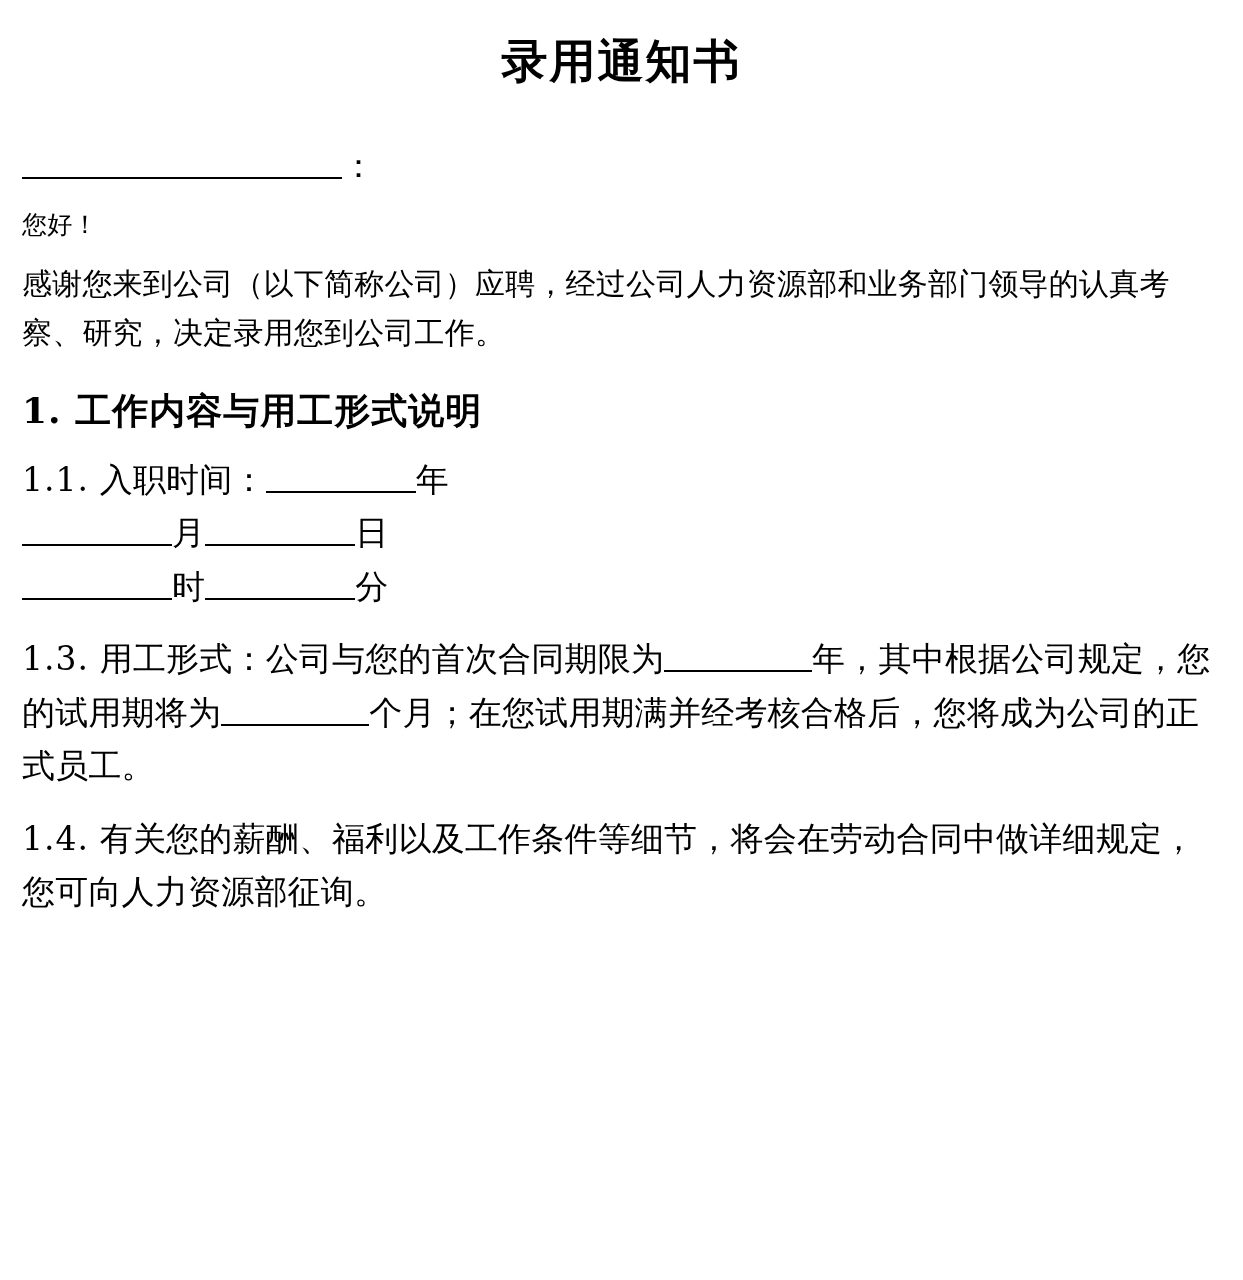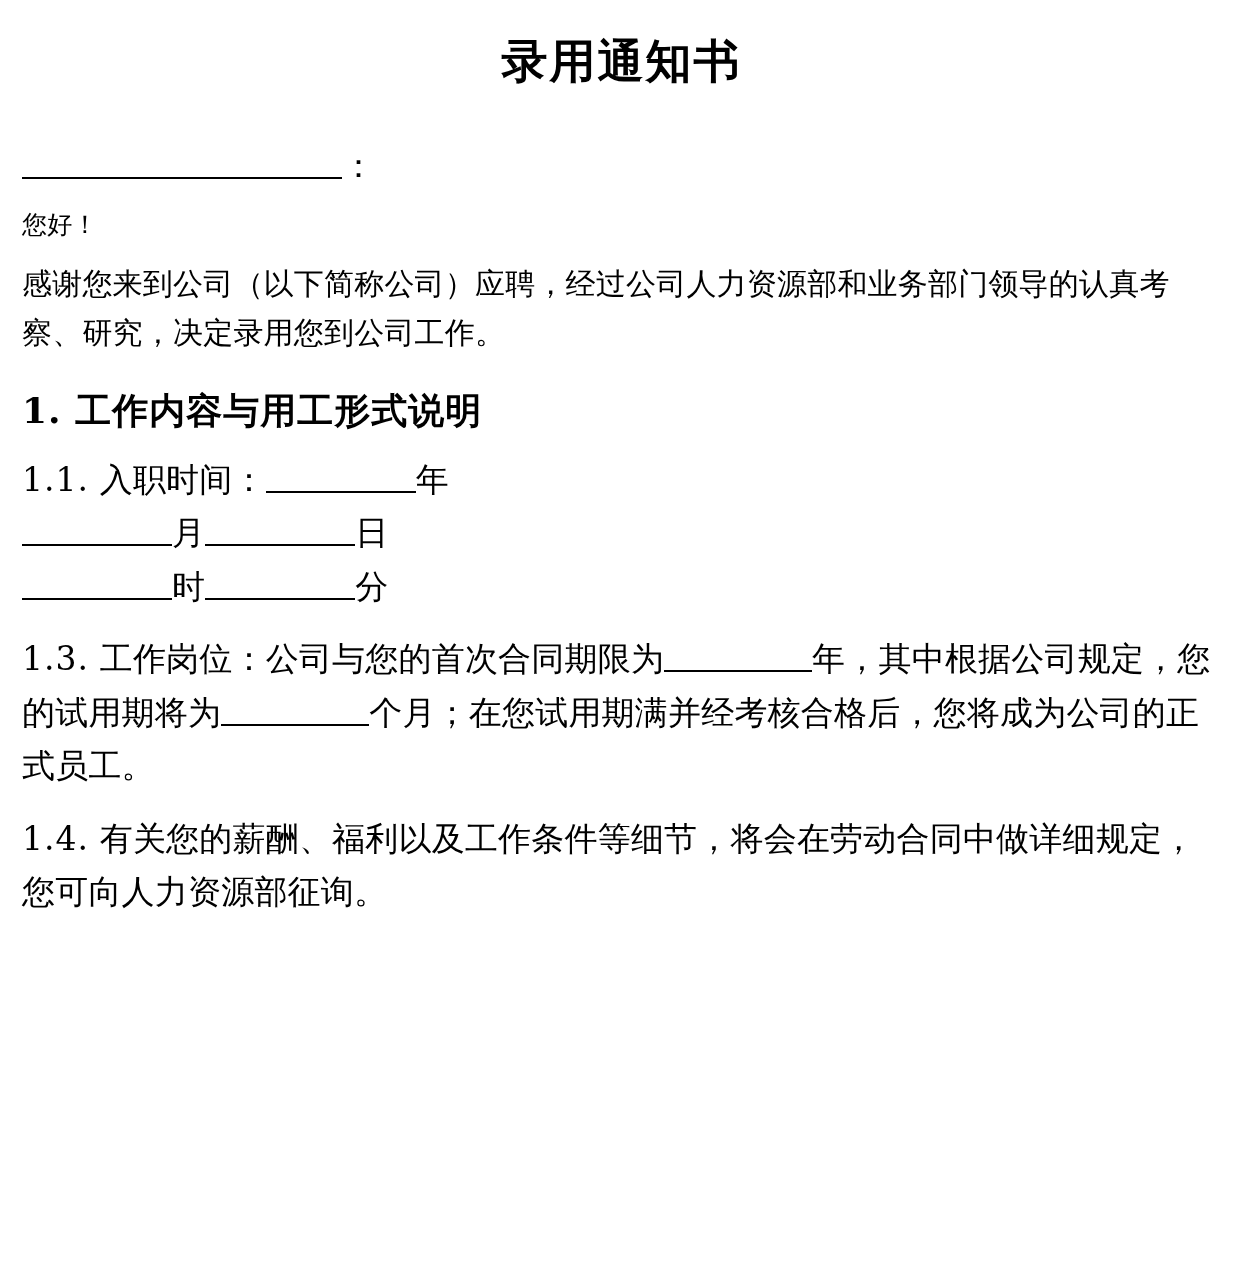--- a/index.html
+++ b/index.html
@@ -100,18 +100,18 @@
 
   <p class="para greeting">您好！</p>
 
   <p class="para body-para">感谢您来到公司（以下简称公司）应聘，经过公司人力资源部和业务部门领导的认真考察、研究，决定录用您到公司工作。</p>
 
   <h2 class="heading"><span class="num">1.</span>&nbsp;<span>工作内容与用工形式说明</span></h2>
 
   <p class="item item-narrow"><span class="num">1.1.</span>&nbsp;<span>入职时间：</span><span class="blank blank-date"></span><span>年</span><span class="blank blank-date"></span><span>月</span><span class="blank blank-date"></span><span>日</span><span class="blank blank-date"></span><span>时</span><span class="blank blank-date"></span><span>分</span></p>
 
 
-  <p class="item item-wrap"><span class="num">1.3.</span>&nbsp;<span>工作岗位：公司与您的首次合同期限为</span><span class="blank blank-term"></span><span>年，其中根据公司规定，您的试用期将为</span><span class="blank blank-probation"></span><span>个月；在您试用期满并经考核合格后，您将成为公司的正式员工。</span></p>
+  <p class="item item-wrap"><span class="num">1.3.</span>&nbsp;<span>用工形式：公司与您的首次合同期限为</span><span class="blank blank-term"></span><span>年，其中根据公司规定，您的试用期将为</span><span class="blank blank-probation"></span><span>个月；在您试用期满并经考核合格后，您将成为公司的正式员工。</span></p>
 
   <p class="item item-wrap"><span class="num">1.4.</span>&nbsp;<span>有关您的薪酬、福利以及工作条件等细节，将会在劳动合同中做详细规定，您可向人力资源部征询。</span></p>
 
 
 </div>
 
 </body></html>

